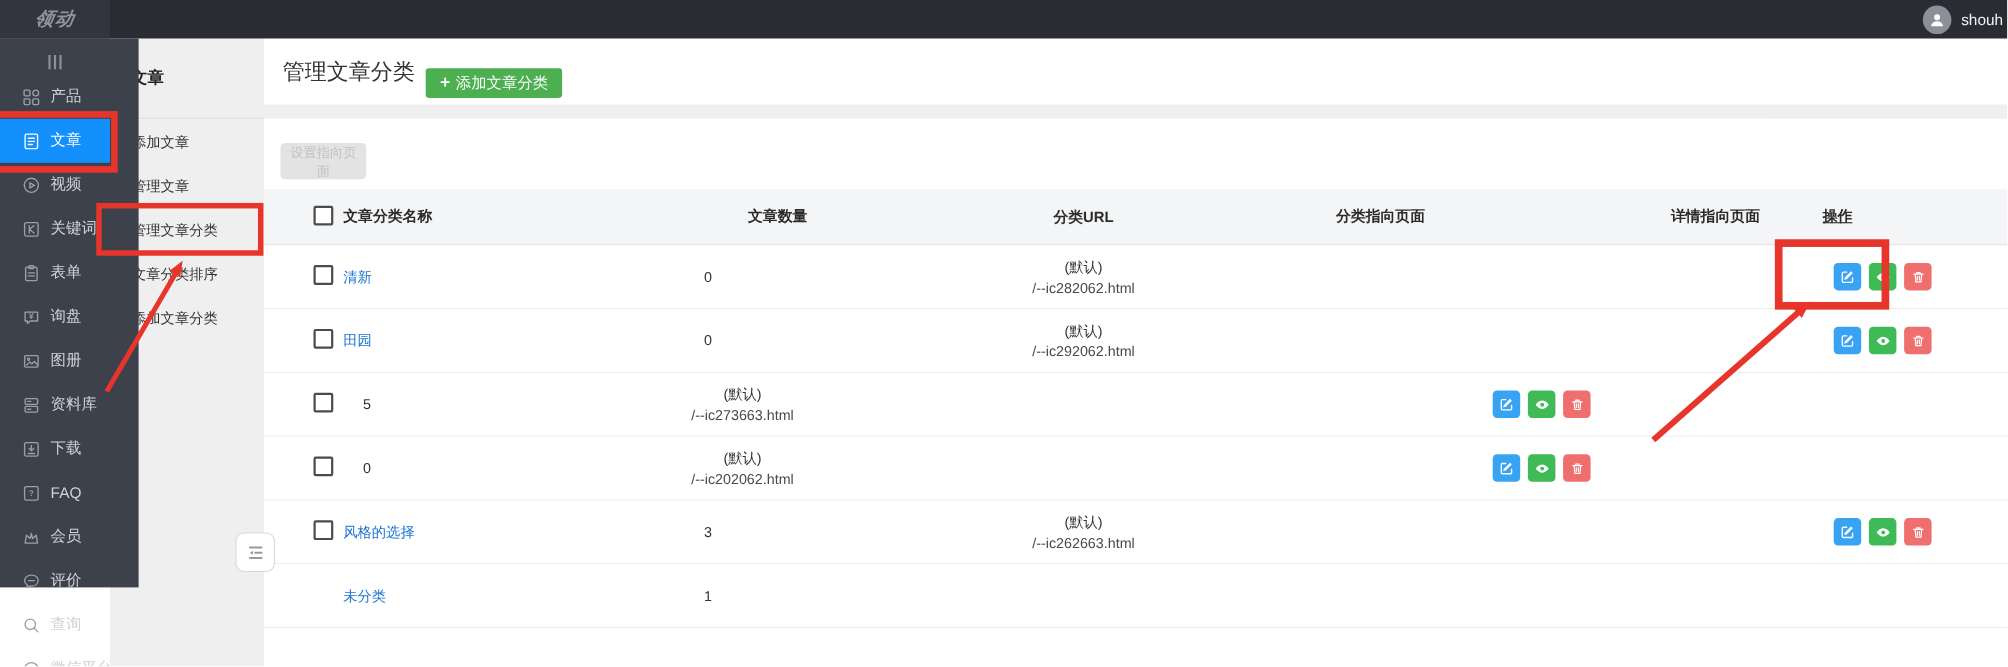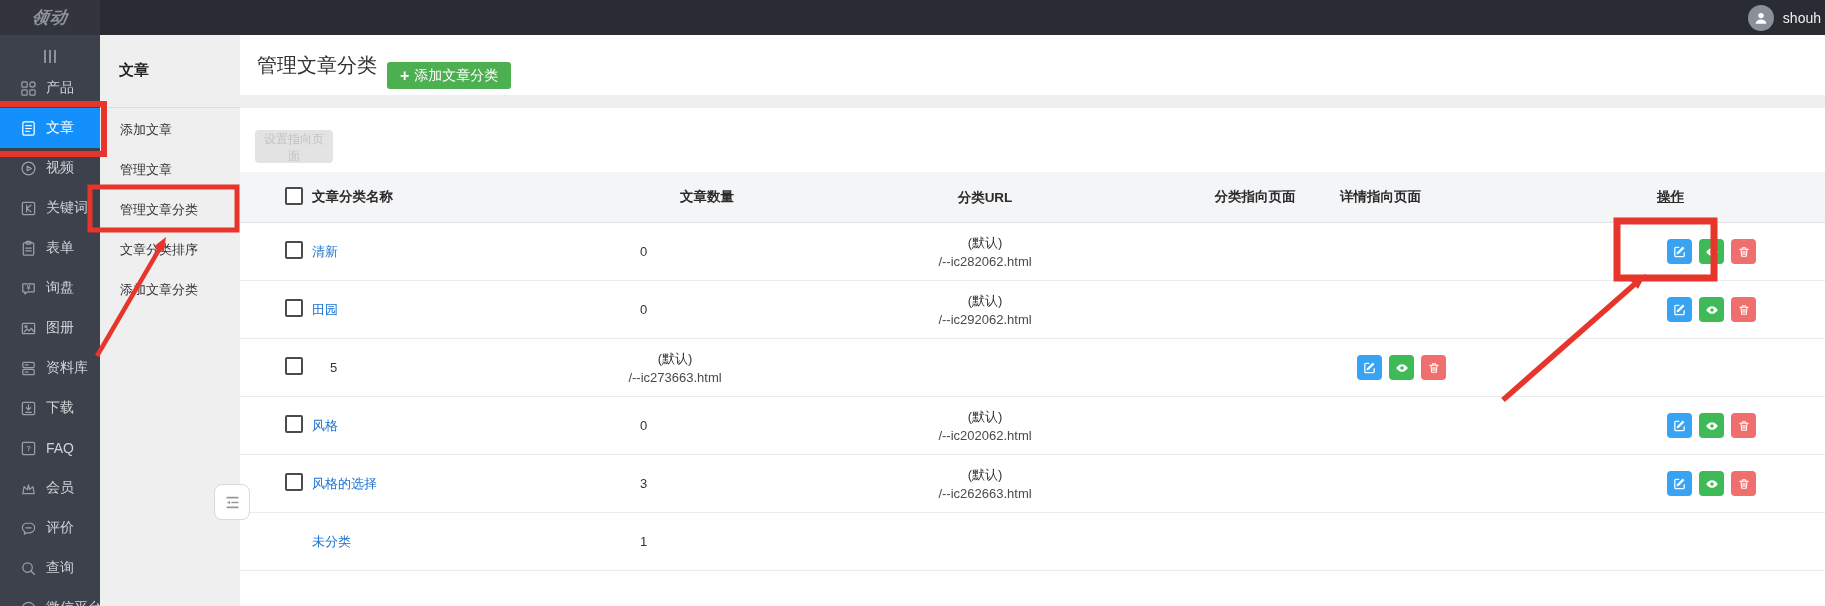--- a/index.html
+++ b/index.html
@@ -9,21 +9,21 @@
   
   .topbar{position:absolute;left:0;top:0;width:1825px;height:35px;background:#292c33;z-index:5;}
   .logoblock{position:absolute;left:0;top:0;width:100px;height:35px;background:#32353d;
              display:flex;align-items:center;justify-content:center;}
   .logo{color:#8f939b;font-size:17px;font-weight:bold;font-style:italic;transform:skewX(-10deg);letter-spacing:1px;}
   .userarea{position:absolute;right:-14px;top:0;height:35px;display:flex;align-items:center;gap:9px;}
   .avatar{width:26px;height:26px;border-radius:50%;background:#8a8f98;display:flex;align-items:center;justify-content:center;overflow:hidden;}
   .username{color:#f2f2f2;font-size:14px;padding-right:18px;white-space:nowrap;}
 
   
-  .sidebar{position:absolute;left:0;top:35px;width:100px;height:571px;background:#3d414b;z-index:4;}
+  .sidebar{position:absolute;left:0;top:35px;width:100px;height:499px;background:#3d414b;z-index:4;padding-left:26px;}
   .collapse{position:absolute;left:0;top:10px;width:100px;height:22px;display:flex;align-items:center;justify-content:center;gap:3px;cursor:pointer;}
   .collapse i{display:block;width:2px;height:13px;background:#8c9097;}
   .navlist{position:absolute;left:0;top:33px;width:100px;}
   .sitem{height:40px;display:flex;align-items:center;padding-left:20px;box-sizing:border-box;cursor:pointer;}
   .sitem .nlabel{color:#cfd2d6;font-size:14px;margin-left:9px;white-space:nowrap;}
   .sitem svg{flex:0 0 auto;}
   .sitem.active{background:#1390fb;}
   .sitem.active .nlabel{color:#fff;}
   .sitem.active svg *{stroke:#fff;}
   .icon-stroke{stroke:#9aa0a8;fill:none;stroke-width:1.3;stroke-linecap:round;stroke-linejoin:round;}
@@ -55,21 +55,21 @@
   .thead{display:flex;height:50px;align-items:center;background:#f4f5f7;border-bottom:1px solid #e2e2e2;
          font-size:13.5px;font-weight:bold;color:#2b2b2b;}
   .trow{display:flex;height:57px;align-items:center;border-bottom:1px solid #ebebeb;background:#fff;font-size:13px;}
   .cell{box-sizing:border-box;}
   .c-check{width:70px;padding-left:45px;}
   .c-name{width:310px;padding-left:2px;}
   .c-count{width:180px;padding-left:20px;}
   .thead .c-count{padding-left:60px;}
   .c-url{width:370px;text-align:center;line-height:19px;}
   .c-target{width:170px;text-align:center;}
-  .c-detail{width:260px;text-align:left;}
+  .c-detail{width:260px;text-align:right;}
   .c-actions{width:225px;padding-left:67px;display:flex;gap:7px;}
   .thead .c-actions{display:block;padding-left:57px;text-decoration:underline;}
   .checkbox{display:inline-block;width:14px;height:14px;border:2px solid #4b4b4b;border-radius:2px;background:#fff;cursor:pointer;}
   .link{color:#1a73d1;text-decoration:none;cursor:pointer;}
   .u1{font-weight:normal;color:#333;}
   .u2{color:#4a4a4a;}
   .abtn{width:25px;height:25px;border:none;border-radius:4px;display:flex;align-items:center;justify-content:center;cursor:pointer;padding:0;}
   .abtn.blue{background:#38a3f3;}
   .abtn.green{background:#3eba57;}
   .abtn.red{background:#ee6f6e;}
@@ -385,23 +385,20 @@
                     </g>
                   </svg>
                 </button>
               </div>
             </div>
 
             <div class="trow">
               <div class="cell c-check">
                 <span class="checkbox"></span>
               </div>
-              <div class="cell c-name">
-                <a class="link">风格</a>
-              </div>
               <div class="cell c-count">0</div>
               <div class="cell c-url">
                 <div class="u1">(默认)</div>
                 <div class="u2">/--ic202062.html</div>
               </div>
               <div class="cell c-target"></div>
               <div class="cell c-detail"></div>
               <div class="cell c-actions">
                 <button class="abtn blue">
                   <svg width="15" height="15" viewBox="0 0 18 18">

